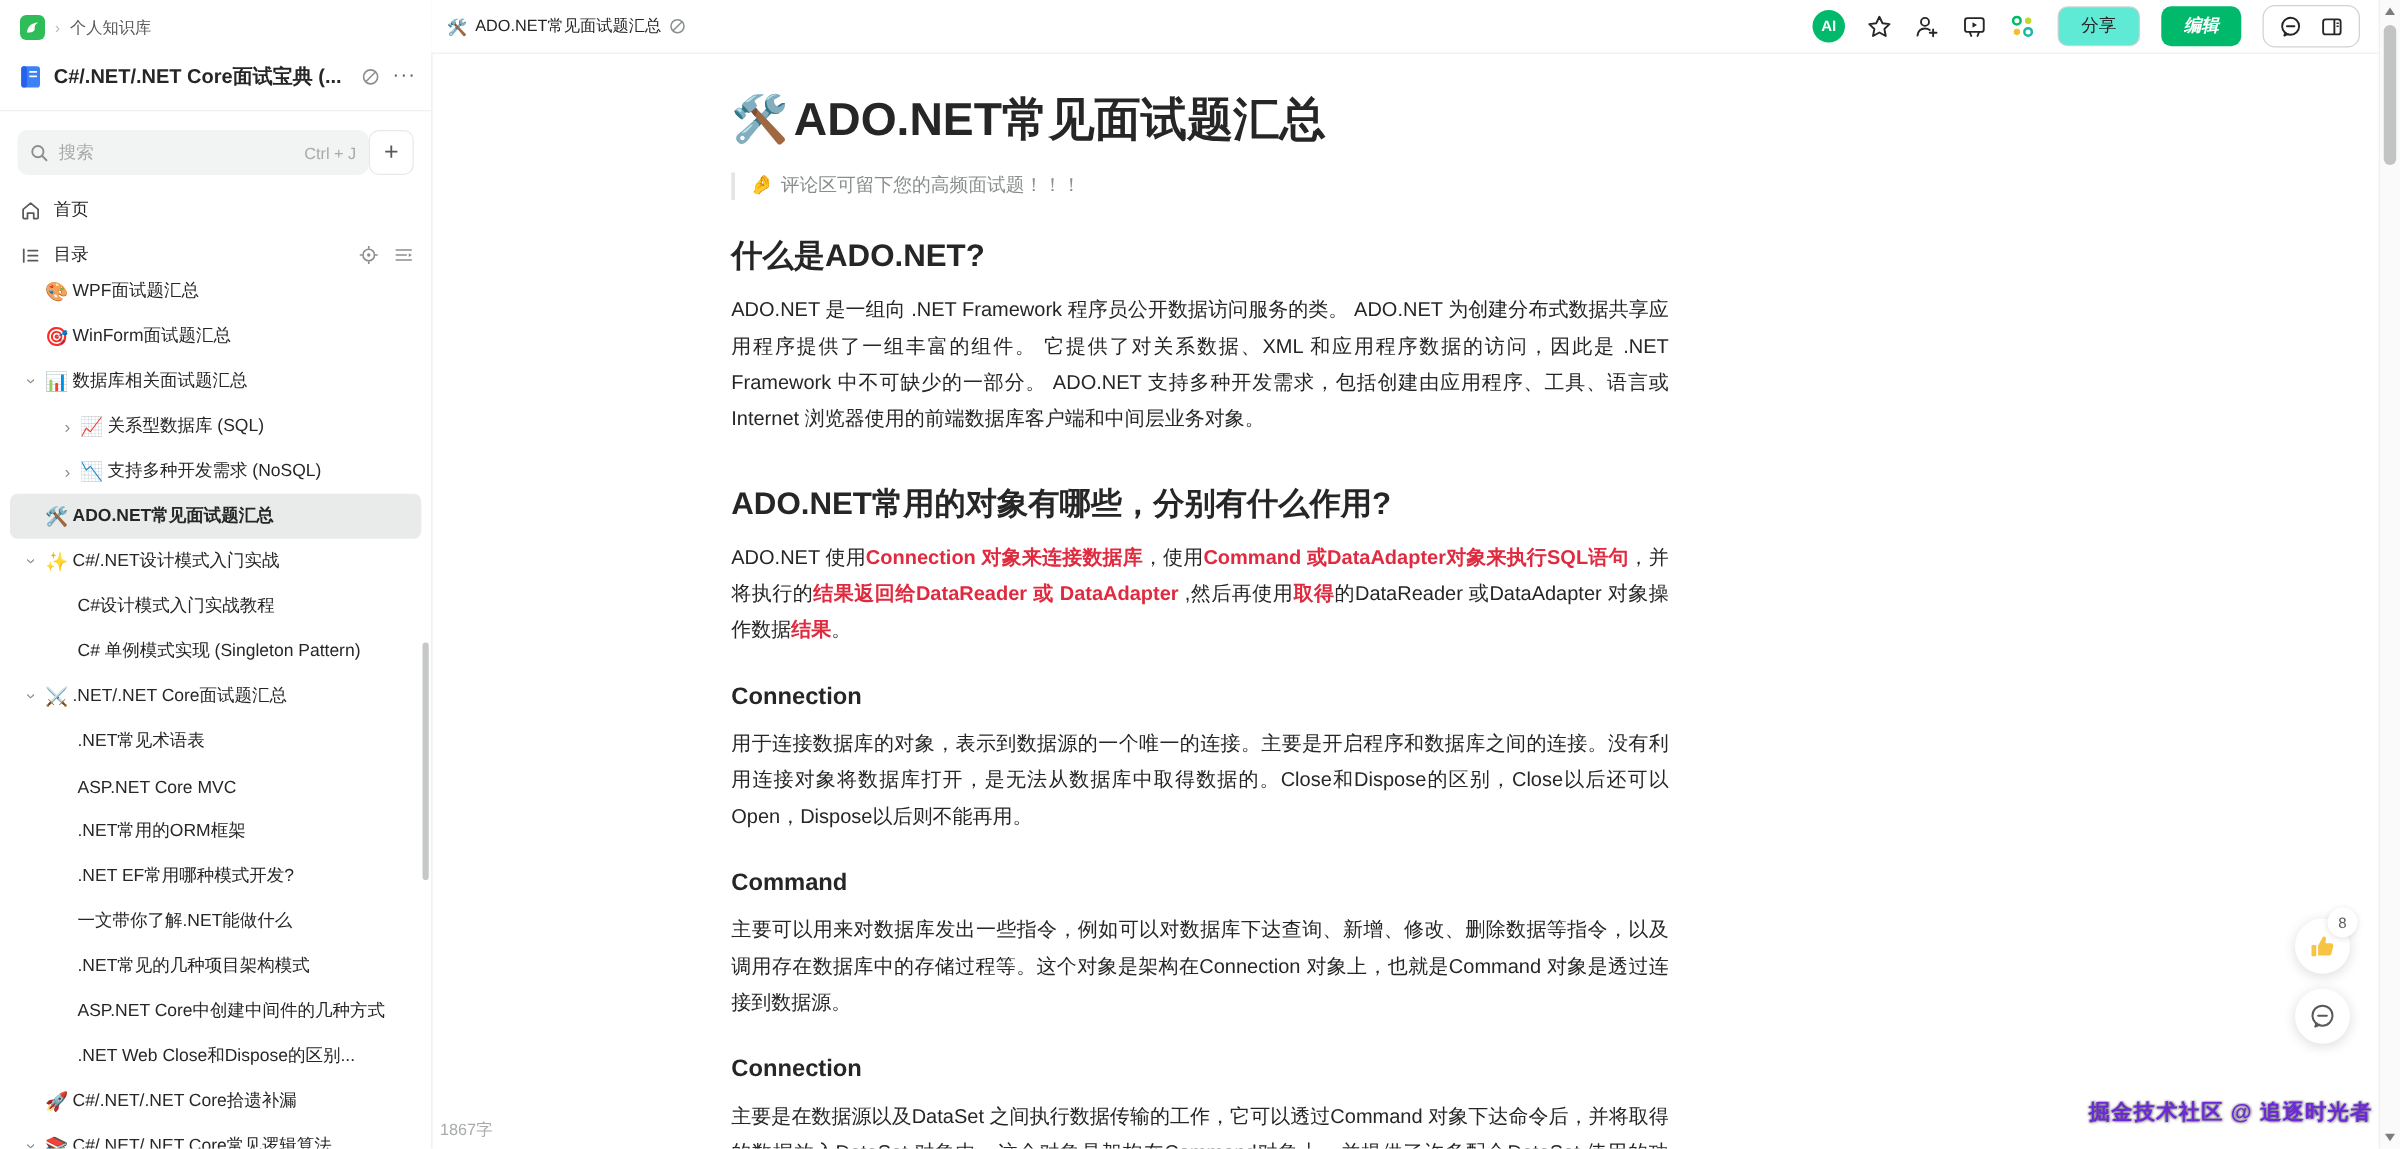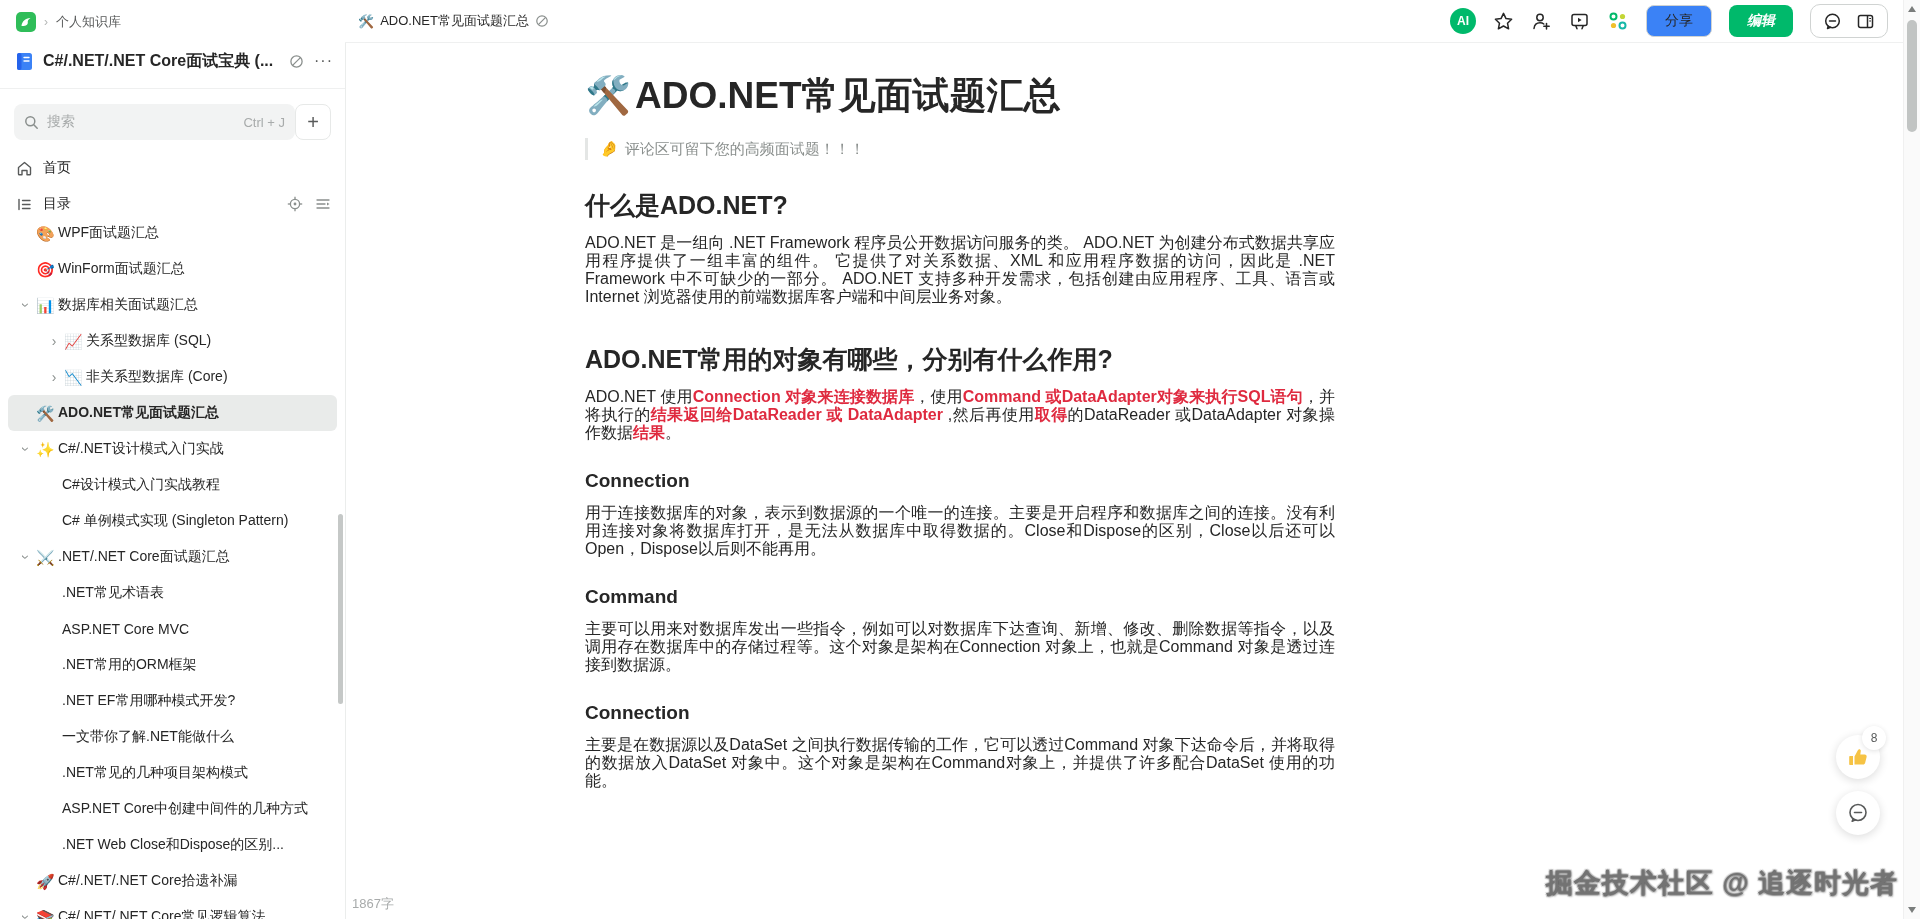--- a/index.html
+++ b/index.html
@@ -39,47 +39,47 @@
   .t-arrow.down{transform:rotate(90deg);}
   .t-icon{width:22px;min-width:22px;font-size:15px;line-height:1;}
   .side-scroll{position:absolute;left:338px;top:514px;width:5px;height:190px;border-radius:3px;background:#c5c8c7;}
   
   .main{position:absolute;left:345px;top:0;right:0;bottom:0;}
   .topbar{position:absolute;left:0;right:0;top:0;height:42px;border-bottom:1px solid #eff0f0;background:#fff;display:flex;align-items:center;z-index:5;}
   .doc-tab{margin-left:13px;display:flex;align-items:center;gap:6px;font-size:13px;color:#262626;}
   .topbar-right{position:absolute;right:32px;top:0;height:42px;display:flex;align-items:center;gap:17px;}
   .ai-badge{width:26px;height:26px;border-radius:50%;background:#00b96b;color:#fff;font-size:12px;font-weight:700;
             display:flex;align-items:center;justify-content:center;}
-  .btn-share{height:32px;padding:0 18px;border:1px solid #d0d3d2;border-radius:8px;background:#3b82f6;font-size:14px;
+  .btn-share{height:32px;padding:0 18px;border:1px solid #d0d3d2;border-radius:8px;background:#5eead4;font-size:14px;
              display:flex;align-items:center;color:#262626;box-sizing:border-box;}
   .btn-edit{height:32px;padding:0 18px;border-radius:8px;background:#00b96b;color:#fff;font-size:14px;font-weight:600;
             display:flex;align-items:center;font-style:italic;}
   .pill-group{height:34px;border:1px solid #d0d3d2;border-radius:10px;display:flex;align-items:center;gap:14px;padding:0 12px;box-sizing:border-box;}
   
   .content{position:absolute;left:0;right:16px;top:42px;bottom:0;overflow:hidden;}
   .article{margin-left:240px;width:750px;padding-top:30px;}
   h1.doc-title{font-size:37px;line-height:48px;margin:0 0 18px 0;font-weight:800;letter-spacing:0;}
   h1 .t-emoji{margin-right:4px;}
   .quote{display:flex;gap:6px;border-left:3px solid #e4e6e5;padding-left:12px;color:#8a8f8d;font-size:15px;
          line-height:22px;margin:0 0 28px 0;}
   .article h2{font-size:25px;line-height:34px;margin:36px 0 12px 0;font-weight:800;}
   .article h2:first-of-type{margin-top:24px;}
   .article h3{font-size:19px;line-height:26px;margin:26px 0 10px 0;font-weight:800;}
-  .article p{font-size:16px;line-height:18px;margin:0 0 8px 0;text-align:justify;}
+  .article p{font-size:16px;line-height:29px;margin:0 0 8px 0;text-align:justify;}
   .red-bold{color:#DF2A3F;font-weight:700;}
   .word-count{position:absolute;left:7px;bottom:6px;font-size:13px;color:#a8abab;}
   
   .float-btn{position:absolute;width:44px;height:44px;border-radius:50%;background:#fff;
              box-shadow:0 2px 10px rgba(0,0,0,.14);display:flex;align-items:center;justify-content:center;}
   .fb-like{left:1836px;top:735px;}
   .fb-comment{left:1836px;top:791px;}
   .like-badge{position:absolute;left:1862px;top:726px;width:24px;height:24px;border-radius:50%;background:#fff;
               box-shadow:0 1px 5px rgba(0,0,0,.12);display:flex;align-items:center;justify-content:center;
               font-size:12px;color:#585a5a;z-index:6;}
-  .watermark{position:absolute;right:22px;bottom:18px;font-size:27px;font-weight:700;color:#737373;letter-spacing:1px;
+  .watermark{position:absolute;right:22px;bottom:18px;font-size:17px;font-weight:700;color:#6d28d9;letter-spacing:1px;
              text-shadow:1px 1px 2px rgba(0,0,0,.35),-1px -1px 1px rgba(0,0,0,.15),1px -1px 1px rgba(0,0,0,.2),-1px 1px 1px rgba(0,0,0,.2);
              z-index:7;}
   
   .scrollbar{position:absolute;right:0;top:0;width:16px;height:919px;background:#fafafa;border-left:1px solid #f0f0f0;z-index:8;}
   .sb-up{position:absolute;top:6px;left:4px;width:0;height:0;border-left:4px solid transparent;border-right:4px solid transparent;border-bottom:6px solid #7a7d7c;}
   .sb-down{position:absolute;bottom:6px;left:4px;width:0;height:0;border-left:4px solid transparent;border-right:4px solid transparent;border-top:6px solid #7a7d7c;}
   .sb-thumb{position:absolute;top:20px;left:3px;width:10px;height:112px;border-radius:5px;background:#c1c4c3;}
 </style>
 </head>
 <body>
@@ -188,21 +188,21 @@
         <span>数据库相关面试题汇总</span>
       </div>
       <div class="tree-row t-sub">
         <span class="t-arrow">›</span>
         <span class="t-icon">📈</span>
         <span>关系型数据库 (SQL)</span>
       </div>
       <div class="tree-row t-sub">
         <span class="t-arrow">›</span>
         <span class="t-icon">📉</span>
-        <span>非关系型数据库 (Core)</span>
+        <span>支持多种开发需求 (NoSQL)</span>
       </div>
       <div class="tree-row selected">
         <span class="t-arrow"></span>
         <span class="t-icon">🛠️</span>
         <span>ADO.NET常见面试题汇总</span>
       </div>
       <div class="tree-row">
         <span class="t-arrow down">›</span>
         <span class="t-icon">✨</span>
         <span>C#/.NET设计模式入门实战</span>

